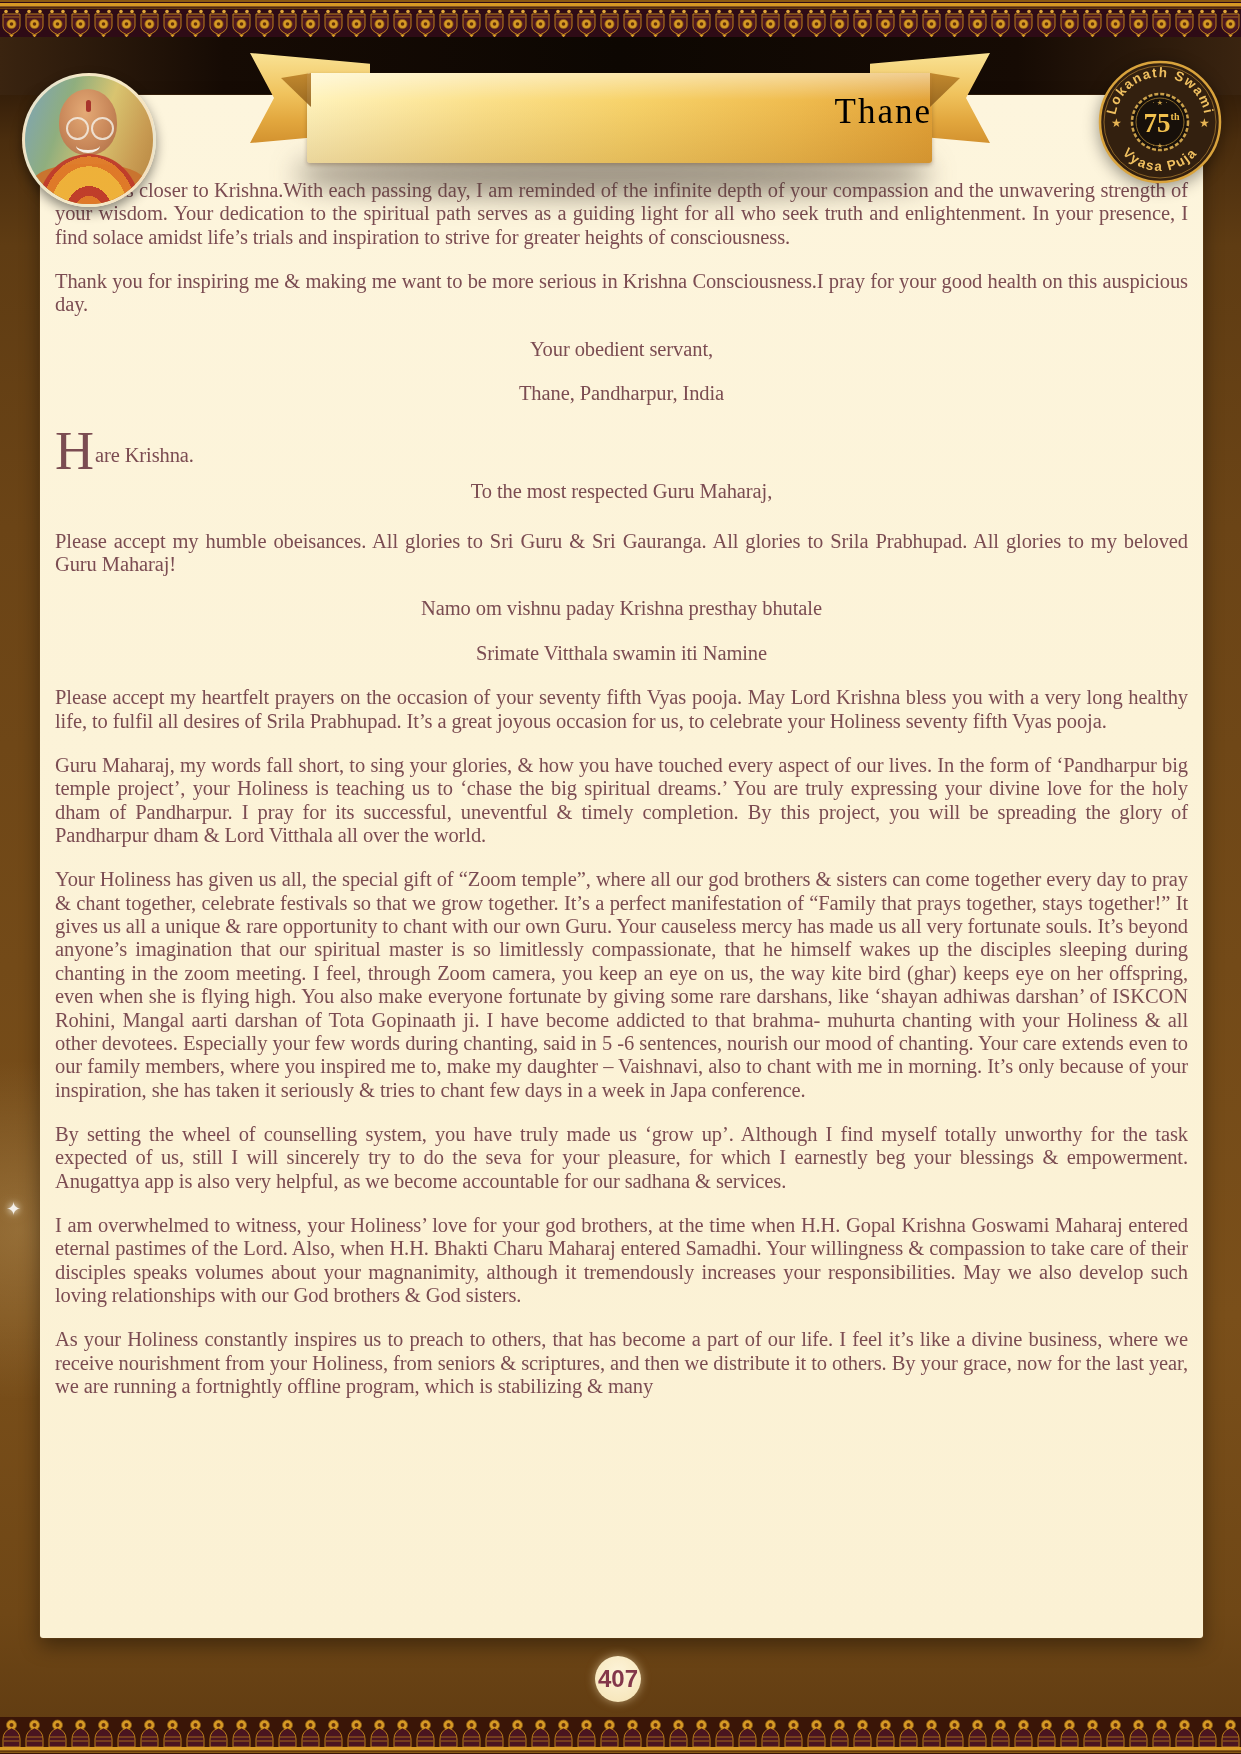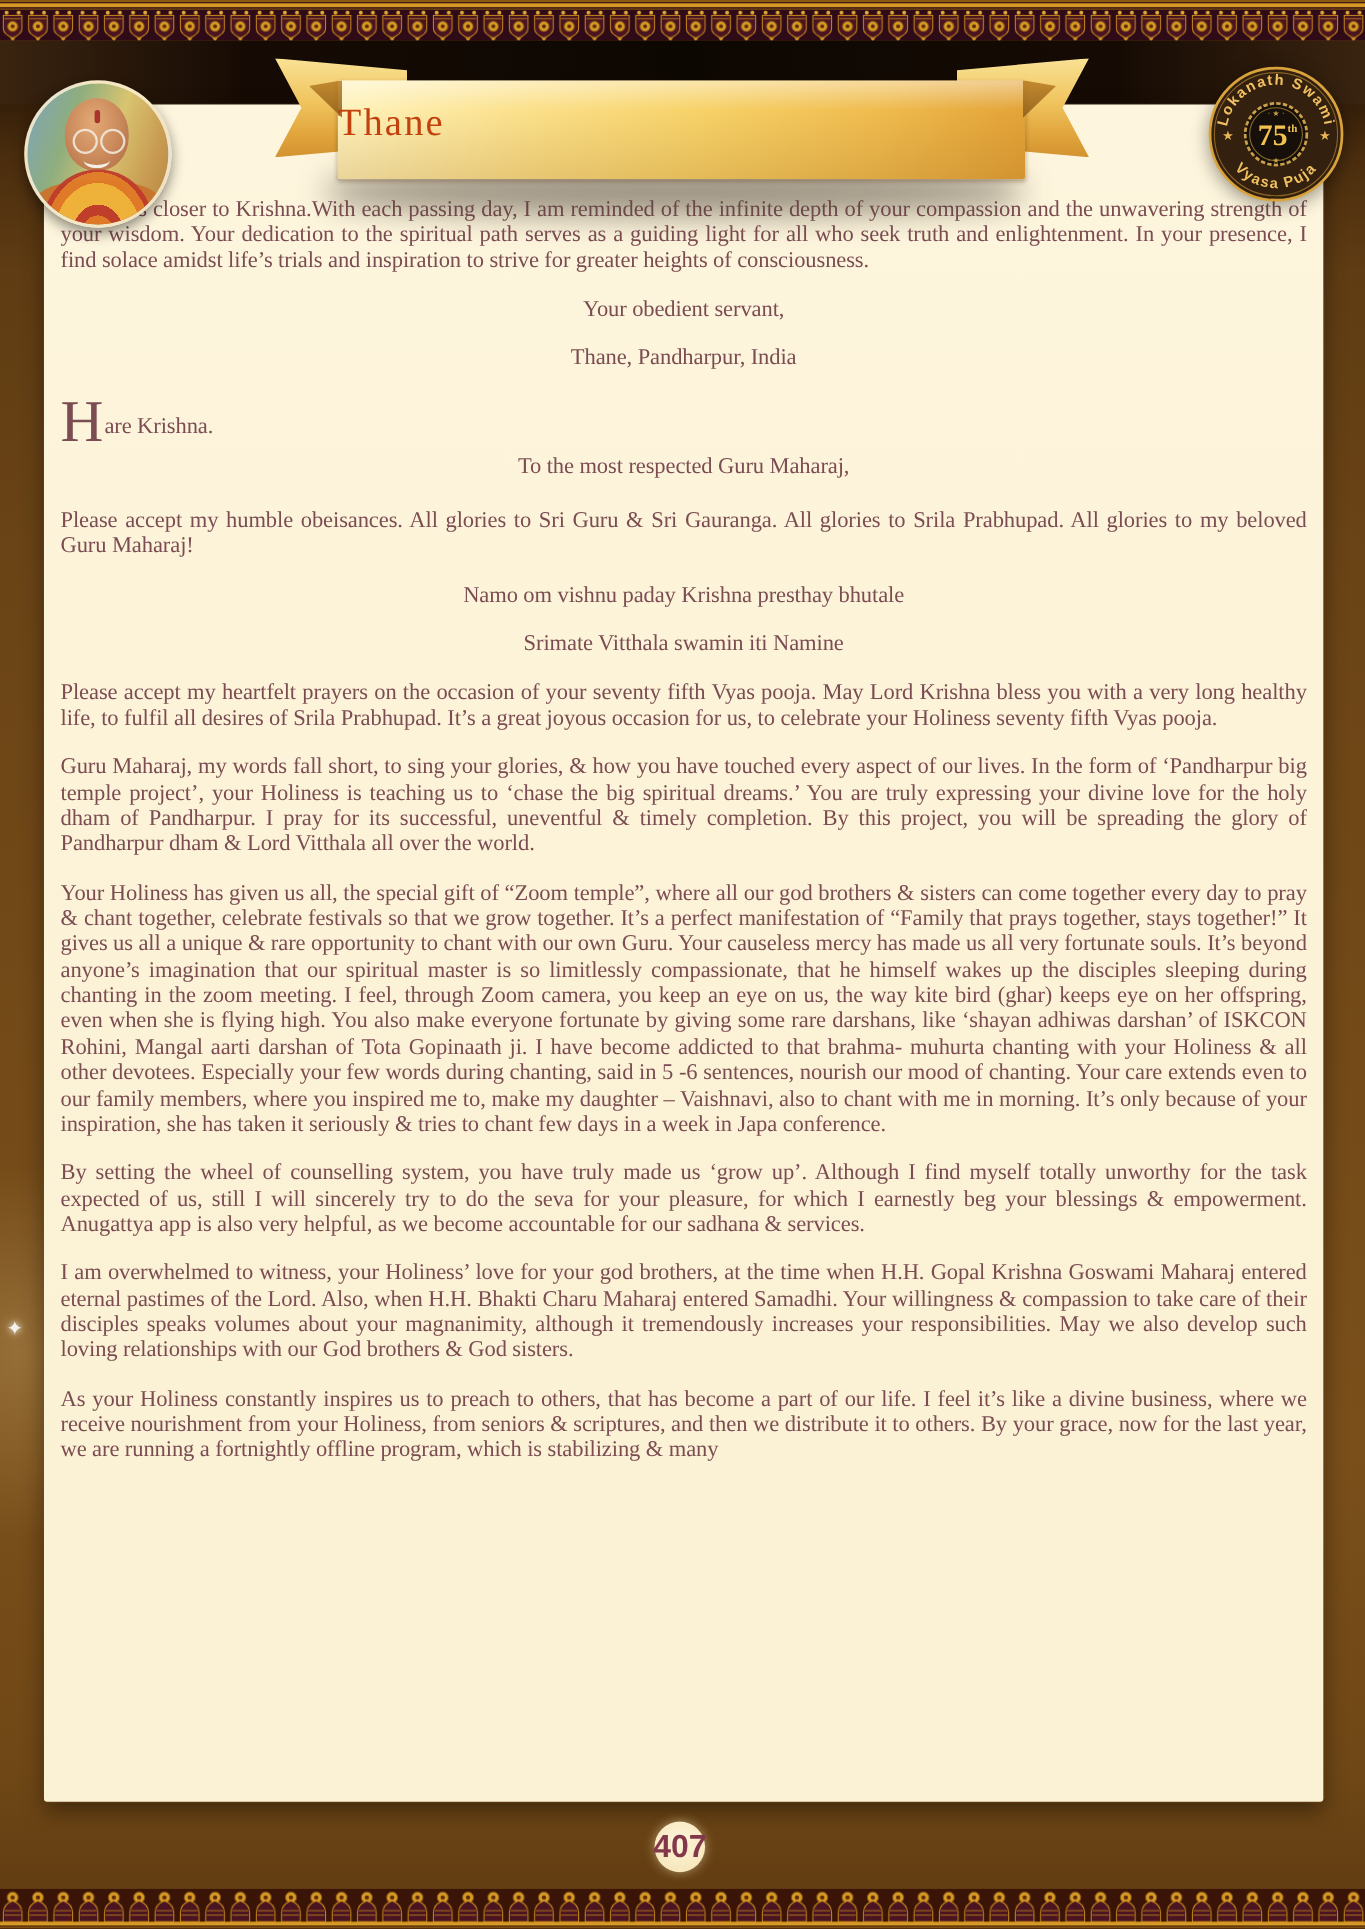--- a/index.html
+++ b/index.html
@@ -46,21 +46,21 @@
     background:
       linear-gradient(180deg,rgba(255,255,255,.45) 0%,rgba(255,255,255,0) 30%,rgba(140,85,20,.18) 100%),
       linear-gradient(100deg,#fff3bd 0%,#fbe08a 28%,#f7d269 52%,#efbb4e 78%,#e2a136 100%);
     box-shadow:0 2px 4px rgba(80,50,20,.35);
   }
   .ribbon-fold{position:absolute;top:73px;width:30px;height:34px;z-index:6;background:linear-gradient(180deg,#b97c22,#8a5a18);opacity:.85;}
   .ribbon-fold.left{left:281px;clip-path:polygon(100% 0,100% 100%,0 15%);}
   .ribbon-fold.right{left:930px;clip-path:polygon(0 0,0 100%,100% 15%);}
   .page-title{
     position:absolute;left:307px;top:92px;width:625px;z-index:7;
-    text-align:left;font-size:35px;letter-spacing:2px;color:#c2410c;
+    text-align:right;font-size:35px;letter-spacing:2px;color:#000000;
   }
   
   .photo{
     position:absolute;left:22px;top:73px;width:128px;height:128px;z-index:8;
     border-radius:50%;overflow:hidden;border:3px solid rgba(252,240,214,.85);
     box-shadow:0 5px 12px rgba(0,0,0,.45);
     background:linear-gradient(110deg,#7ca3bd 0%,#8fae7e 30%,#d9c470 55%,#c89b52 80%,#b3813d 100%);
   }
   .photo .head{position:absolute;left:34px;top:13px;width:58px;height:66px;border-radius:50% 50% 46% 46%;
     background:radial-gradient(ellipse at 45% 35%,#e4aa76 0%,#c9885a 55%,#a96a42 100%);}
@@ -71,37 +71,38 @@
   .photo .shoulders{position:absolute;left:8px;bottom:0;width:112px;height:40px;border-radius:45% 45% 0 0;background:#c9742f;}
   .photo .garland{position:absolute;left:14px;bottom:-6px;width:100px;height:56px;border-radius:50px 50px 6px 6px;opacity:.95;
     background:repeating-radial-gradient(ellipse at 50% 110%,#f0b43a 0 8px,#e07a28 8px 16px,#bf3b2a 16px 24px,#f0b43a 24px 32px);}
   
   .badge{position:absolute;left:1098px;top:60px;z-index:8;filter:drop-shadow(0 4px 8px rgba(0,0,0,.4));}
   
   .page-number{
     position:absolute;left:595px;top:1656px;width:46px;height:46px;z-index:5;border-radius:50%;
     background:radial-gradient(circle at 50% 38%,#fdf4da 0%,#f7e7bd 75%,#eeD9a8 100%);
     display:flex;align-items:center;justify-content:center;
-    font-family:"Liberation Sans","DejaVu Sans",sans-serif;font-weight:bold;font-size:29px;color:#83374a;
+    font-family:"Liberation Sans","DejaVu Sans",sans-serif;font-weight:bold;font-size:24px;color:#83374a;
     box-shadow:0 0 10px rgba(255,240,200,.5);
     text-align:right;
   }
   .sparkle{position:absolute;left:6px;top:1198px;z-index:3;font-size:18px;color:#fff;opacity:.9;
     text-shadow:0 0 6px #fff,0 0 12px rgba(255,255,220,.8);font-family:"DejaVu Sans",sans-serif;}
 </style>
 </head>
 <body>
 
 <div>
 
   <div class="header-band"></div>
 
   <div class="page">
     <div class="letter">
       <p>to lead us closer to Krishna.With each passing day, I am reminded of the infinite depth of your compassion and the unwavering strength of your wisdom. Your dedication to the spiritual path serves as a guiding light for all who seek truth and enlightenment. In your presence, I find solace amidst life’s trials and inspiration to strive for greater heights of consciousness.</p>
+      <p>Thank you for inspiring me &amp; making me want to be more serious in Krishna Consciousness.I pray for your good health on this auspicious day.</p>
       <p class="single">Your obedient servant,</p>
       <p class="single">Thane, Pandharpur, India</p>
       <p class="salutation"><span class="dropcap">H</span><span>are Krishna.</span></p>
       <p class="single">To the most respected Guru Maharaj,</p>
       <p class="mt-lg">Please accept my humble obeisances. All glories to Sri Guru &amp; Sri Gauranga.  All glories to Srila Prabhupad.  All glories to my beloved Guru Maharaj!</p>
       <p class="single">Namo om vishnu paday Krishna presthay bhutale</p>
       <p class="single">Srimate Vitthala swamin iti Namine</p>
       <p>Please accept my heartfelt prayers on the occasion of your seventy fifth Vyas pooja. May Lord Krishna bless you with a very long healthy life, to fulfil all desires of Srila Prabhupad. It’s a great joyous occasion for us, to celebrate your Holiness seventy fifth Vyas pooja.</p>
       <p>Guru Maharaj, my words fall short, to sing your glories, &amp; how you have touched every aspect of our lives. In the form of ‘Pandharpur big temple project’, your Holiness is teaching us to ‘chase the big spiritual dreams.’ You are truly expressing your divine love for the holy dham of Pandharpur. I pray for its successful, uneventful &amp; timely completion. By this project, you will be spreading the glory of Pandharpur dham &amp; Lord Vitthala all over the world.</p>
       <p>Your Holiness has given us all, the special gift of “Zoom temple”, where all our god brothers &amp; sisters can come together every day to pray &amp; chant together, celebrate festivals so that we grow together. It’s a perfect manifestation of “Family that prays together, stays together!” It gives us all a unique &amp; rare opportunity to chant with our own Guru. Your causeless mercy has made us all very fortunate souls. It’s beyond anyone’s imagination that our spiritual master is so limitlessly compassionate, that he himself wakes up the disciples sleeping during chanting in the zoom meeting. I feel, through Zoom camera, you keep an eye on us, the way kite bird (ghar) keeps eye on her offspring, even when she is flying high. You also make everyone fortunate by giving some rare darshans, like ‘shayan adhiwas darshan’ of ISKCON Rohini, Mangal aarti darshan of Tota Gopinaath ji. I have become addicted to that brahma- muhurta chanting with your Holiness &amp; all other devotees. Especially your few words during chanting, said in 5 -6 sentences, nourish our mood of chanting. Your care extends even to our family members, where you inspired me to, make my daughter – Vaishnavi, also to chant with me in morning. It’s only because of your inspiration, she has taken it seriously &amp; tries to chant few days in a week in Japa conference.</p>

